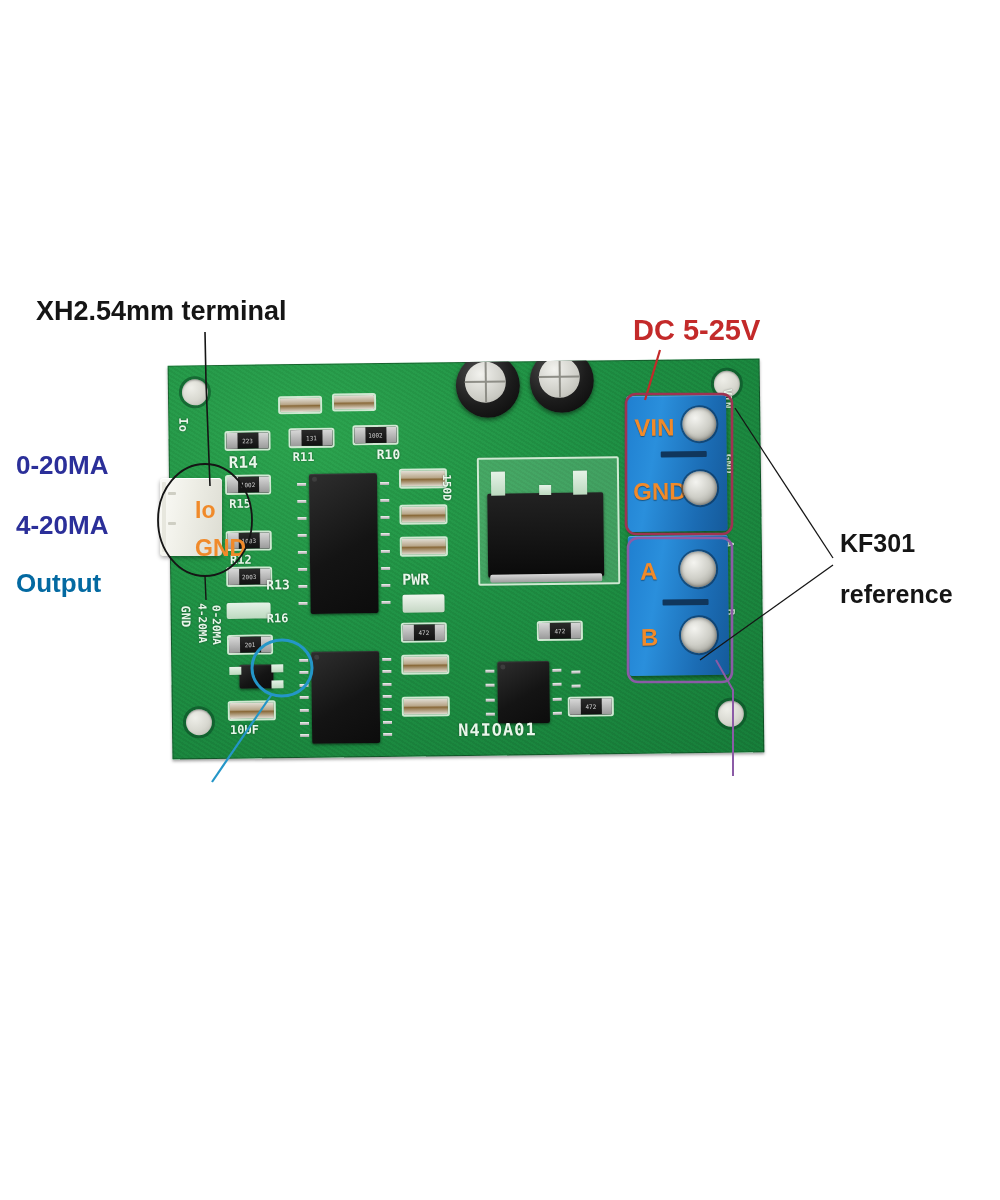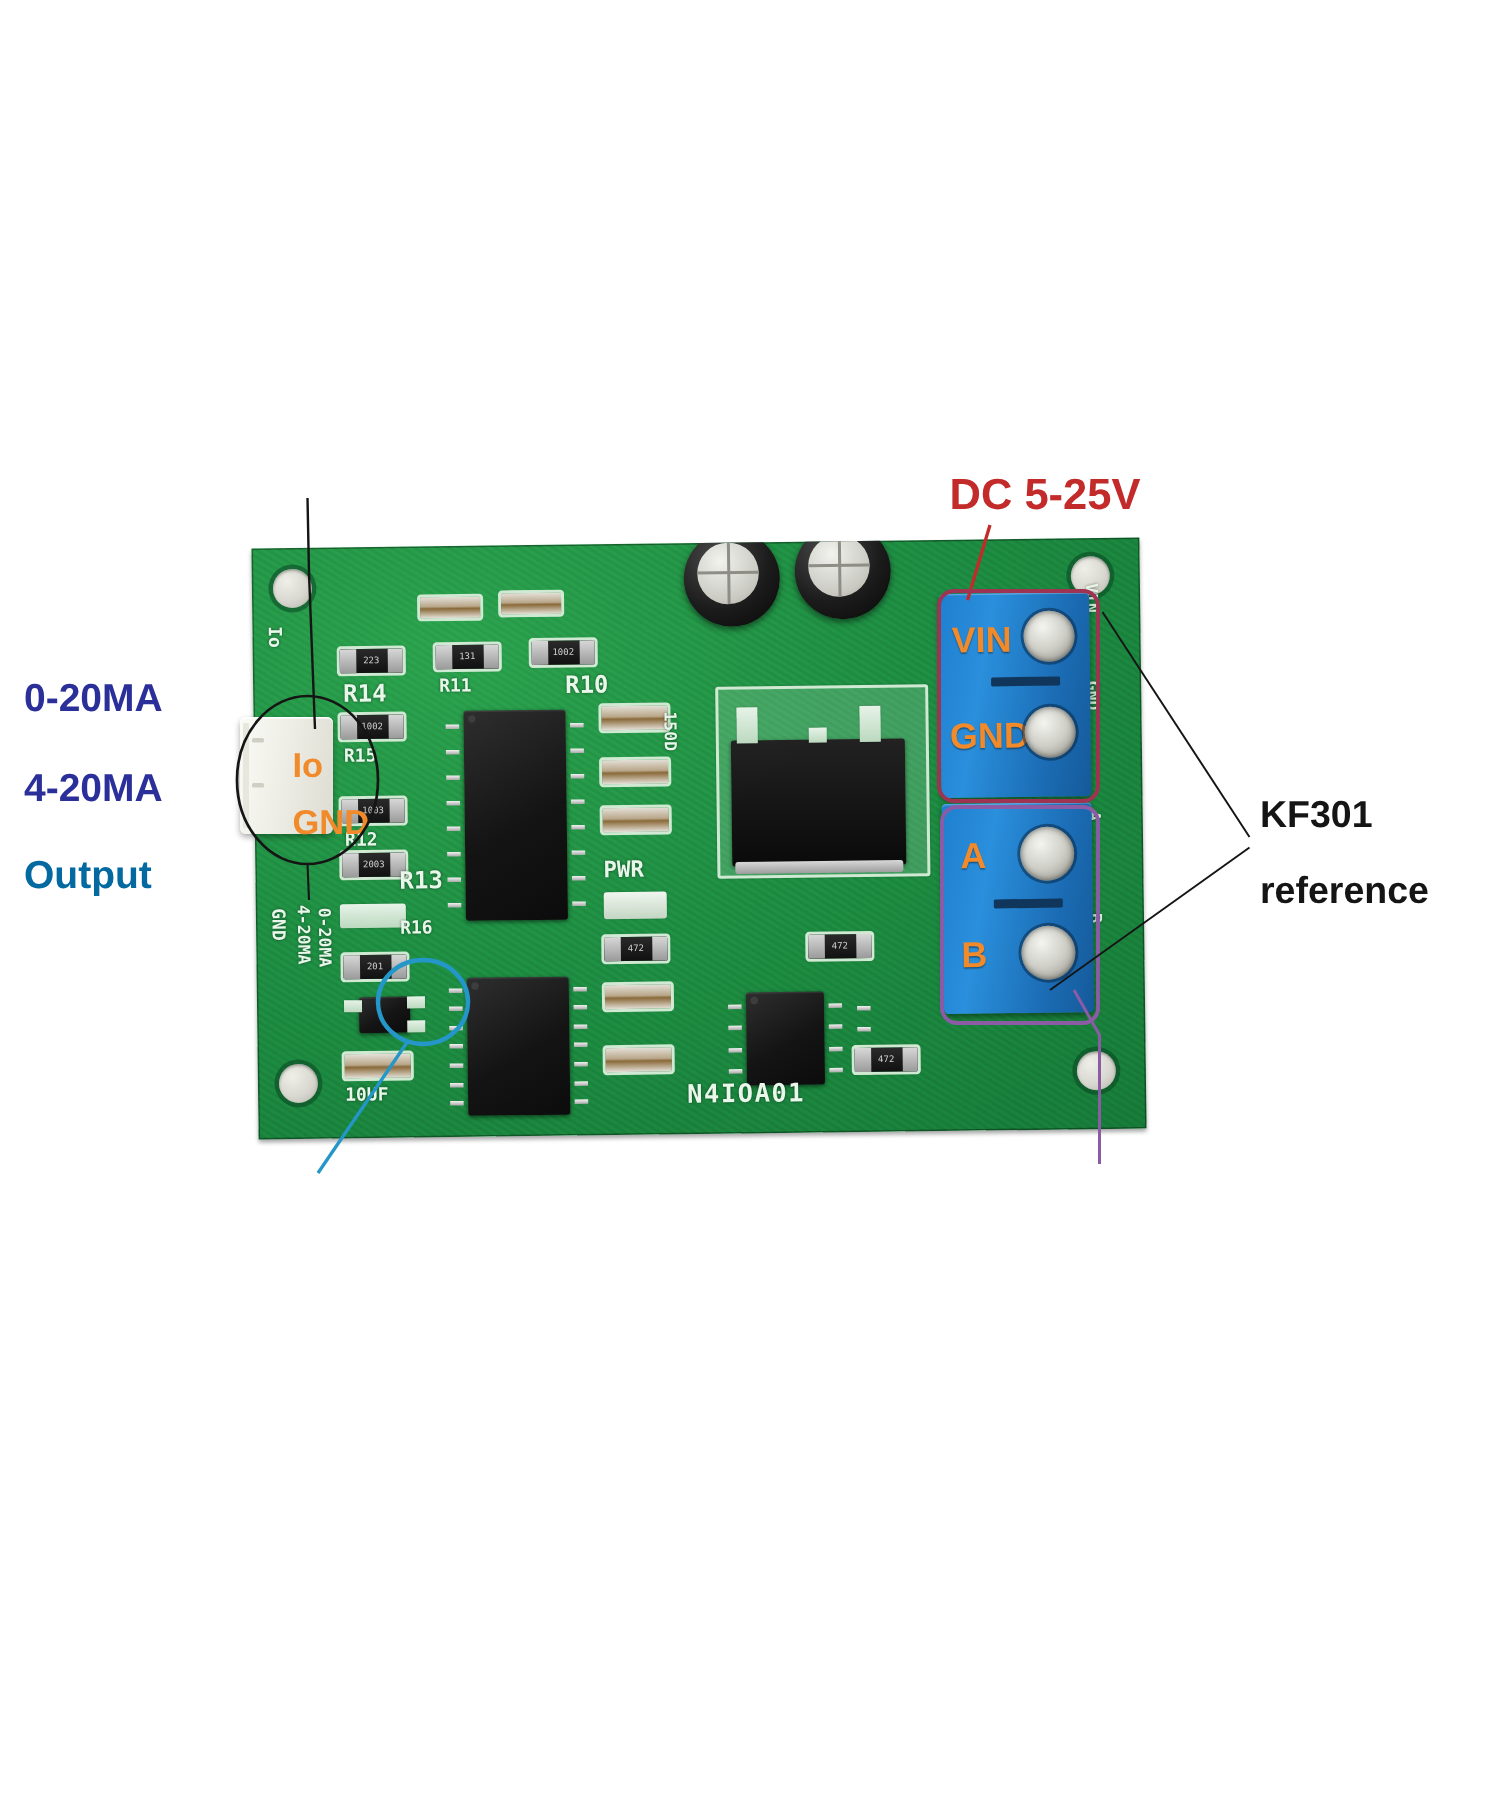--- a/index.html
+++ b/index.html
@@ -138,42 +138,42 @@
     <div class="silk" style="left:60px;top:88px;font-size:16px;">R14</div>
 
     <div class="res" style="left:122px;top:66px;width:42px;height:16px;">
       <span class="code">131</span>
     </div>
     <div class="silk" style="left:124px;top:86px;font-size:12px;">R11</div>
 
     <div class="res" style="left:186px;top:64px;width:42px;height:16px;">
       <span class="code">1002</span>
     </div>
-    <div class="silk" style="left:188px;top:84px;font-size:16px;padding-left:20px;">R10</div>
+    <div class="silk" style="left:188px;top:84px;font-size:13px;padding-left:20px;">R10</div>
 
     <div class="res" style="left:58px;top:112px;width:42px;height:16px;">
       <span class="code">1002</span>
     </div>
     <div class="silk" style="left:60px;top:132px;font-size:12px;">R15</div>
 
     <div class="res" style="left:58px;top:168px;width:42px;height:16px;">
       <span class="code">1003</span>
     </div>
     <div class="silk" style="left:60px;top:188px;font-size:12px;">R12</div>
 
     <div class="res" style="left:58px;top:204px;width:42px;height:16px;">
       <span class="code">2003</span>
     </div>
     <div class="pad" style="left:56px;top:238px;width:44px;height:16px;border-radius:2px;"></div>
 
     <div class="res" style="left:58px;top:272px;width:42px;height:16px;">
       <span class="code">201</span>
     </div>
 
-    <div class="silk" style="left:96px;top:213px;font-size:16px;">R13</div>
+    <div class="silk" style="left:96px;top:213px;font-size:13px;">R13</div>
     <div class="silk" style="left:96px;top:247px;font-size:12px;">R16</div>
 
     <div class="ic" style="left:68px;top:300px;width:34px;height:24px;"></div>
     <div class="pad" style="left:58px;top:302px;width:12px;height:8px;"></div>
     <div class="pad" style="left:100px;top:300px;width:12px;height:8px;"></div>
     <div class="pad" style="left:100px;top:316px;width:12px;height:8px;"></div>
 
     <div class="diode" style="left:58px;top:338px;width:44px;height:16px;"></div>
     <div class="silk" style="left:58px;top:358px;font-size:12px;">10UF</div>
 
@@ -325,20 +325,21 @@
     <path d="M735,408 L833,558" stroke="#151515" stroke-width="1.3" fill="none"></path>
     <path d="M700,660 L833,565" stroke="#151515" stroke-width="1.3" fill="none"></path>
 
     <ellipse cx="282" cy="668" rx="30" ry="28" stroke="#2496c8" stroke-width="3" fill="none"></ellipse>
 
     <path d="M272,694 L212,782" stroke="#2496c8" stroke-width="2.2" fill="none"></path>
 
     <path d="M733,776 L733,690 L716,660" stroke="#8b5ba6" stroke-width="2" fill="none"></path>
   </svg>
 
+  <div class="anno" id="anno-xh">XH2.54mm terminal</div>
   <div class="anno" id="anno-dc">DC 5-25V</div>
   <div class="anno" id="anno-kf-1">KF301</div>
   <div class="anno" id="anno-kf-2">reference</div>
   <div class="anno" id="anno-ma1">0-20MA</div>
   <div class="anno" id="anno-ma2">4-20MA</div>
   <div class="anno" id="anno-out">Output</div>
 
 </div>
 
 </body></html>

